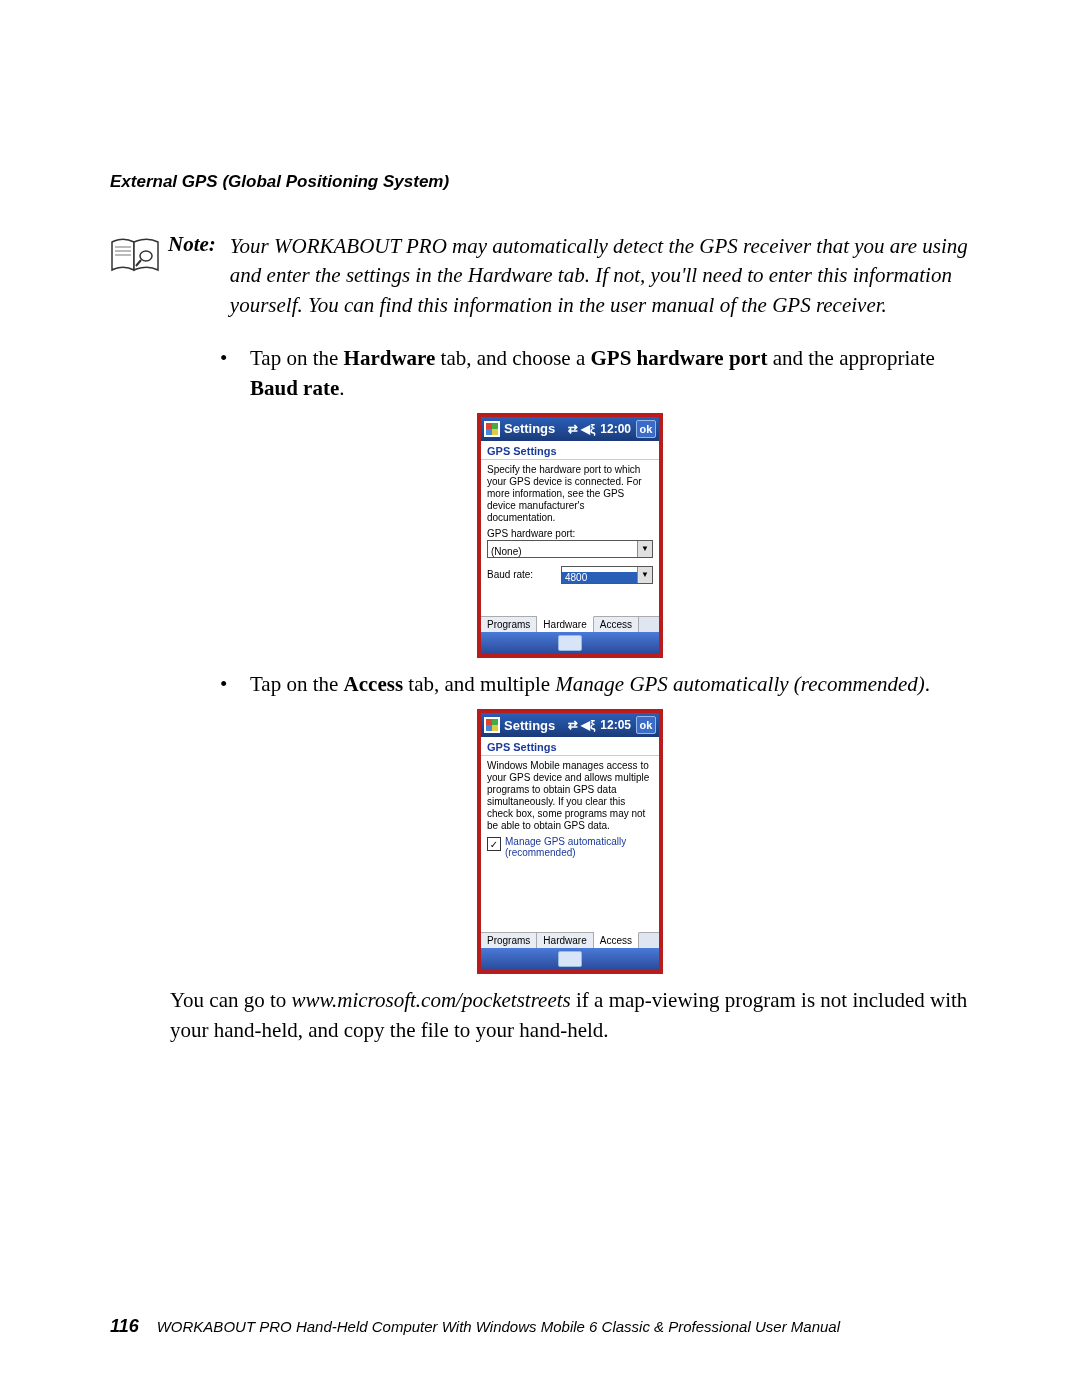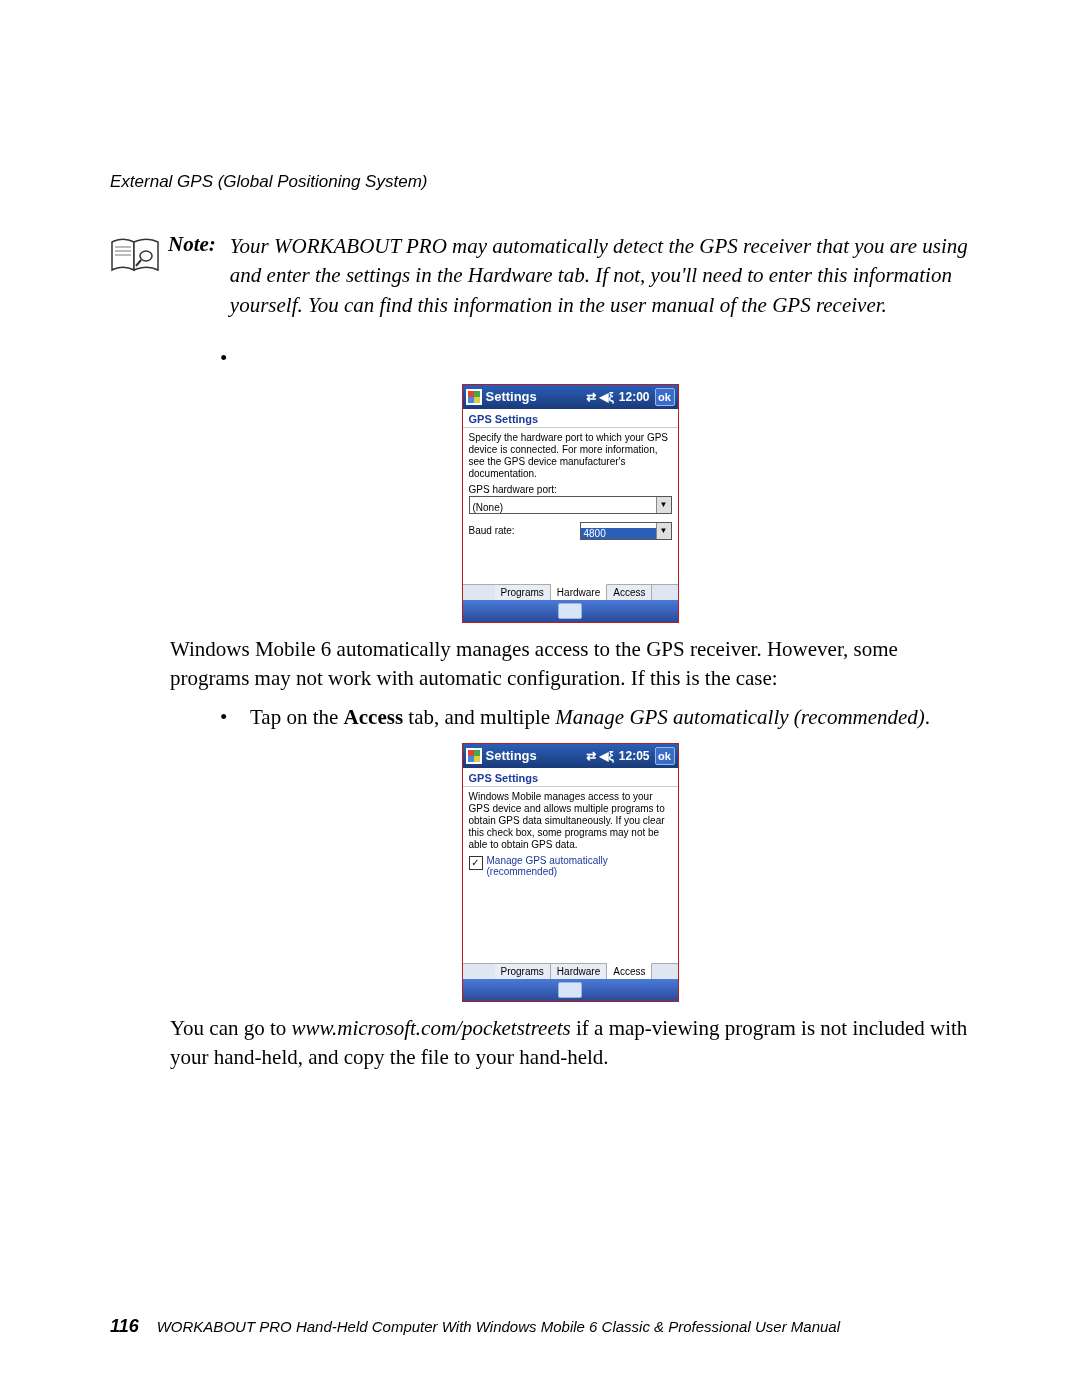--- a/index.html
+++ b/index.html
@@ -18,21 +18,21 @@
     height: 100%;
     position: relative;
   }
   .header-chapter {
     font-style: italic;
     font-size: 17px;
     margin: 0;
   }
   .header-section {
     font-style: italic;
-    font-weight: normal;
+    font-weight: bold;
     font-size: 17px;
     margin: 2px 0 40px 0;
     font-family: Arial, Helvetica, sans-serif;
   }
   .note-block {
     display: flex;
     align-items: flex-start;
     margin-bottom: 24px;
   }
   .book-icon {
@@ -95,22 +95,22 @@
     font-size: 18px;
     padding-right: 18px;
   }
   .footer-title {
     font-style: italic;
     font-size: 15px;
   }
 
   
   .wm-screen {
-    width: 217px;
-    border: 1px solid #b91c1c;
+    width: 186px;
+    border: 4px solid #b91c1c;
     font-family: Tahoma, Arial, sans-serif;
     font-size: 10px;
     background: #e9edf5;
     box-sizing: border-box;
   }
   .wm-titlebar {
     height: 24px;
     background: linear-gradient(#2a5fb8, #1a3a7a);
     color: #fff;
     display: flex;
@@ -210,21 +210,20 @@
     font-size:10px;
     color:#000;
     flex-shrink:0;
     margin-top:1px;
   }
   .wm-tabs {
     display: flex;
     background: #dfe6f2;
     border-top: 1px solid #aaa;
     font-size: 10px;
-    padding-left: 32px;
   }
   .wm-tab {
     padding: 2px 6px;
     border-right: 1px solid #aaa;
     background: #e8ecf5;
   }
   .wm-tab.active {
     background: #fff;
     border-top: 1px solid #fff;
     margin-top:-1px;
@@ -258,20 +257,23 @@
       <ellipse cx="36" cy="20" rx="6" ry="5" fill="none" stroke="#333" stroke-width="1.5"></ellipse>
       <line x1="31" y1="24" x2="26" y2="30" stroke="#333" stroke-width="2"></line>
     </svg>
     <span class="note-label">Note:</span>
     <span class="note-text">Your WORKABOUT PRO may automatically detect the GPS receiver that you are using and enter the settings in the Hardware tab. If not, you'll need to enter this information yourself. You can find this information in the user manual of the GPS receiver.</span>
   </div>
 
   <div class="body-content">
     <div class="bullet-item">
       <span class="bullet-dot">•</span>
+      <span class="bullet-text">
+        <span>Tap on the </span><b>Hardware</b><span> tab, and choose a </span><b>GPS hardware port</b><span> and the appropriate </span><b>Baud rate</b><span>.</span>
+      </span>
     </div>
 
     <div class="screenshot-wrap">
       <div class="wm-screen">
         <div class="wm-titlebar">
           <span class="wm-start-icon">
               <span class="wm-flag">
                 <span></span>
                 <span></span>
                 <span></span>
@@ -306,21 +308,20 @@
           <span class="wm-tab">Programs</span>
           <span class="wm-tab active">Hardware</span>
           <span class="wm-tab">Access</span>
         </div>
         <div class="wm-soft">
             <span class="wm-kbd"></span>
           </div>
       </div>
     </div>
 
-    <p class="body-para">Windows Mobile 6 automatically manages access to the GPS receiver. However, some programs may not work with automatic configuration. If this is the case:</p>
 
     <div class="bullet-item">
       <span class="bullet-dot">•</span>
       <span class="bullet-text">
         <span>Tap on the </span><b>Access</b><span> tab, and multiple </span><i>Manage GPS automatically (recommended)</i><span>.</span>
       </span>
     </div>
 
     <div class="screenshot-wrap">
       <div class="wm-screen">

